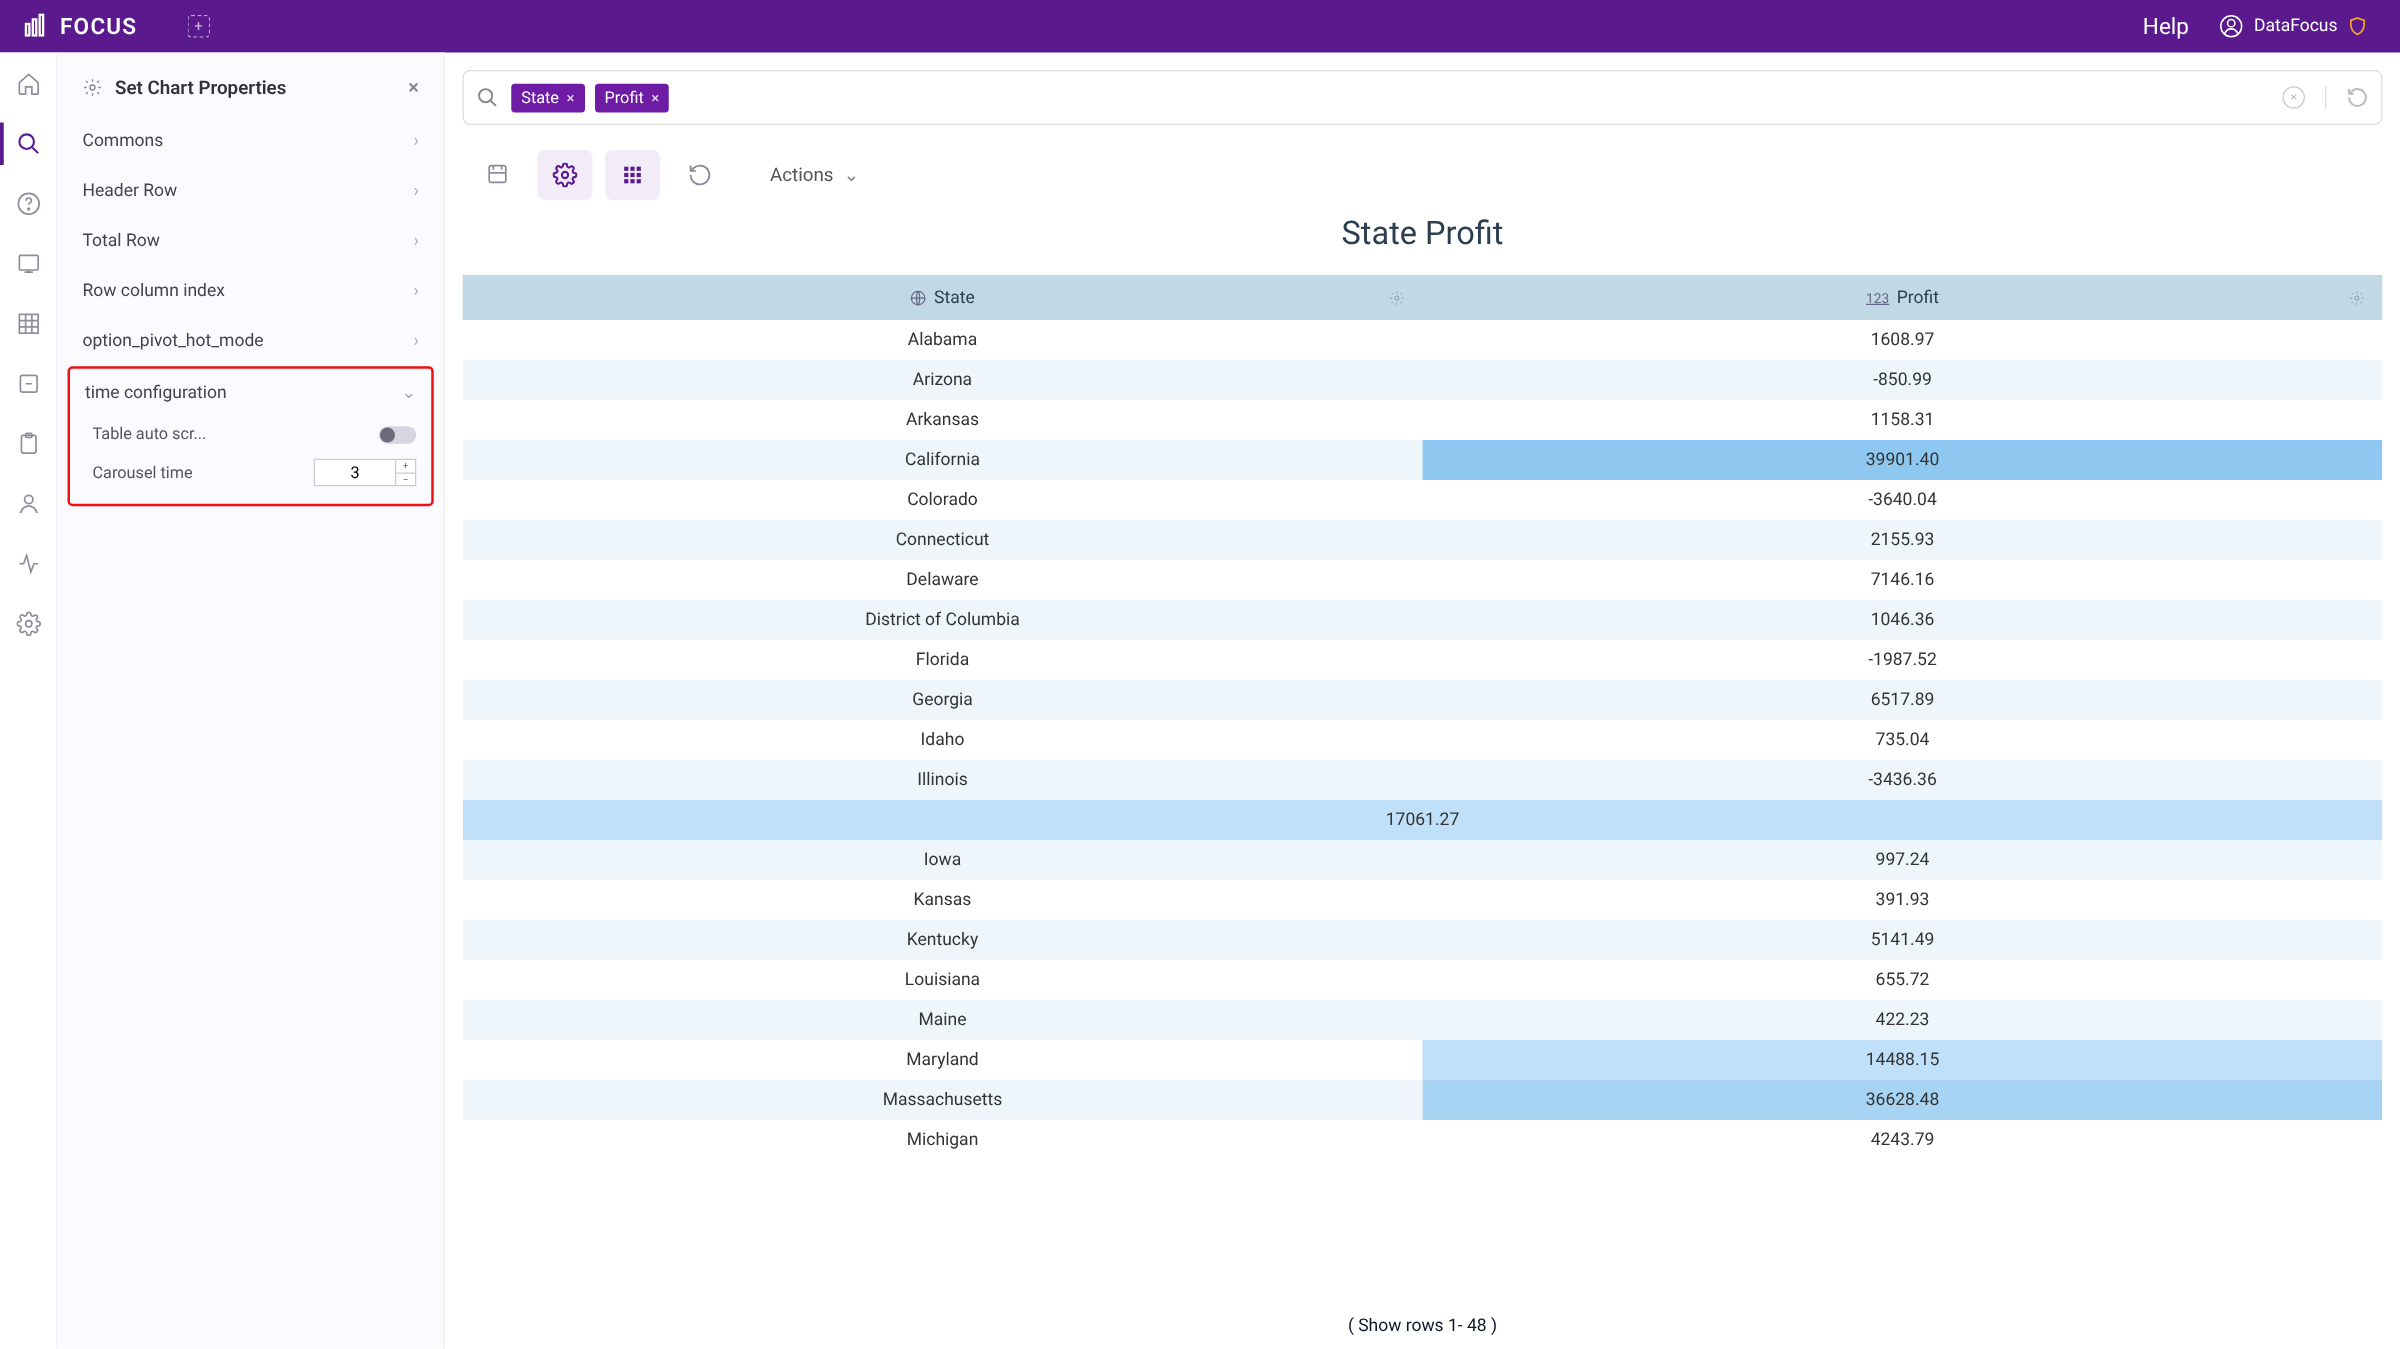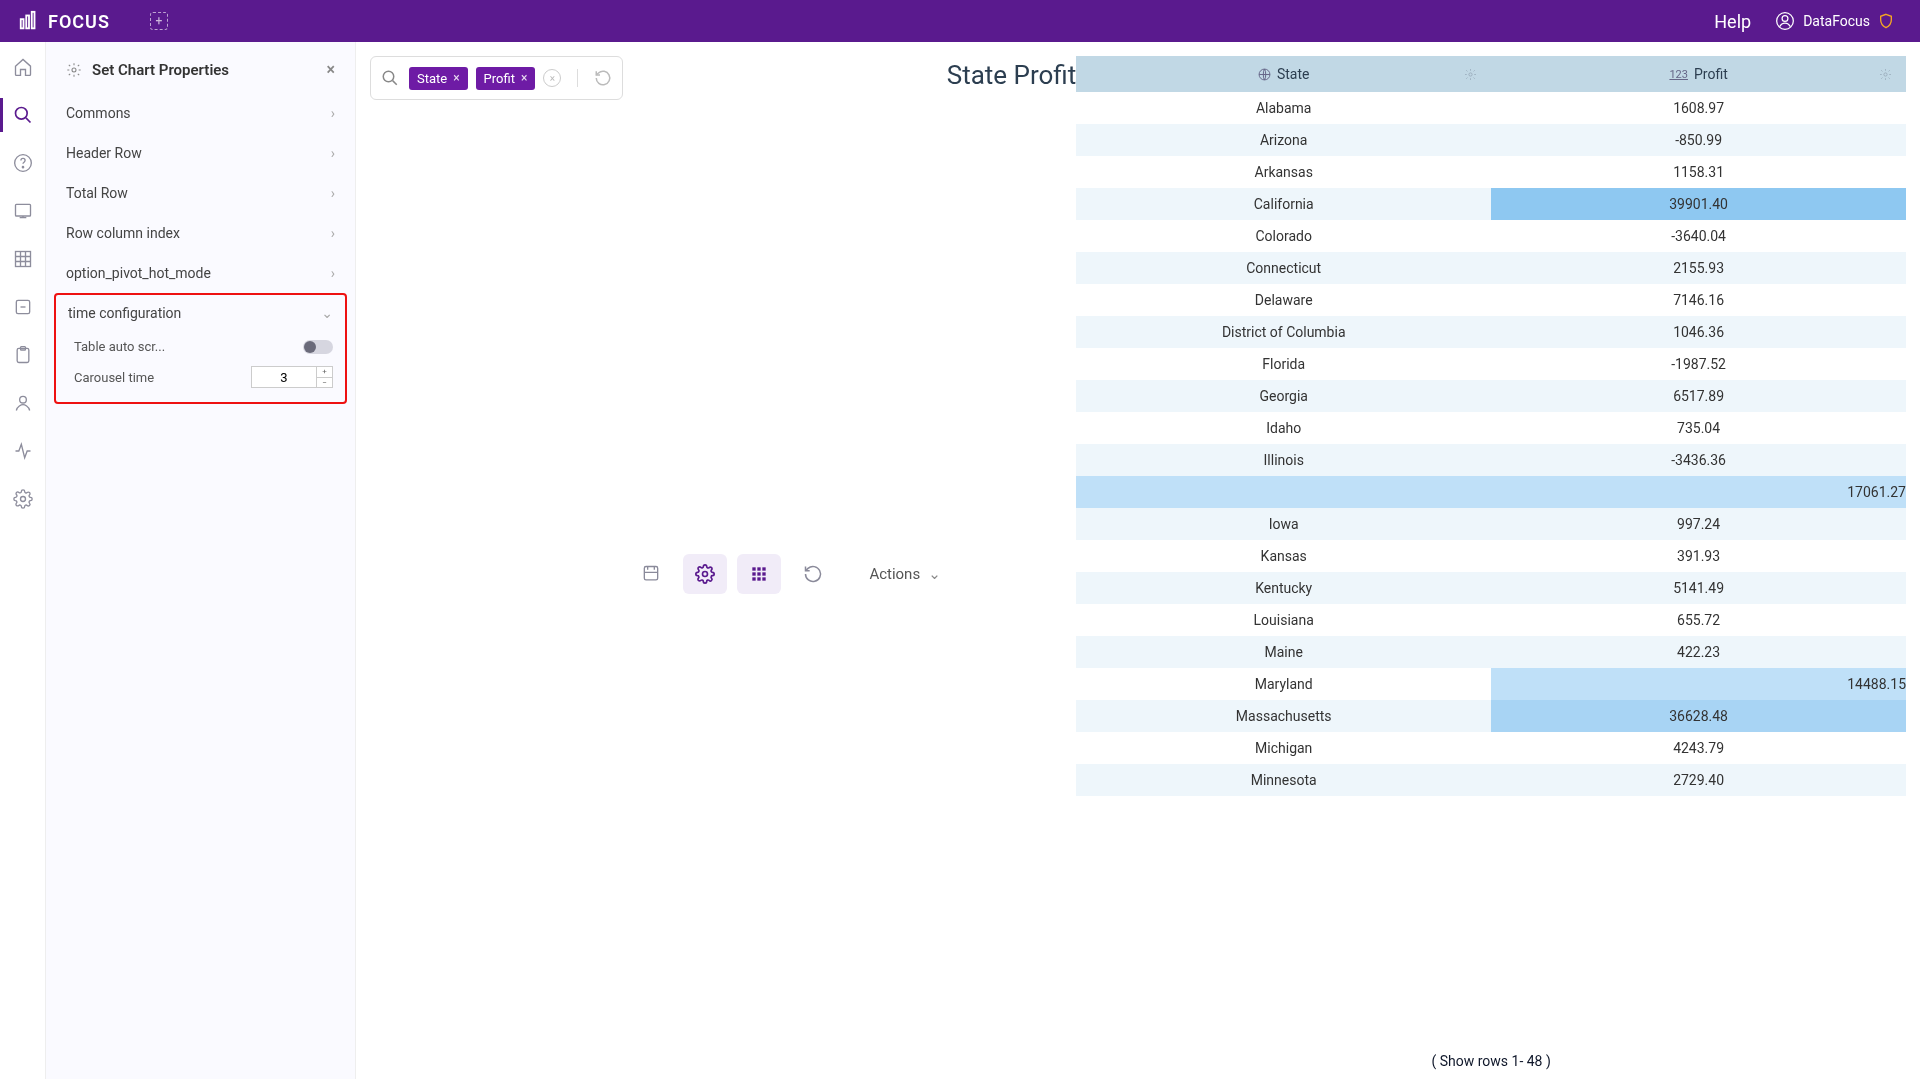--- a/index.html
+++ b/index.html
@@ -94,21 +94,21 @@
 }
 .panel-sub .numbox .stepper {
   width:16px; display:flex; flex-direction:column; border-left:1px solid #ccc;
 }
 .panel-sub .numbox .stepper div {
   flex:1; display:flex; align-items:center; justify-content:center; font-size:8px; color:#666; cursor:pointer;
 }
 .panel-sub .numbox .stepper div:first-child { border-bottom:1px solid #ccc;}
 
 .main {
-  flex:1; display:flex; flex-direction:row;
+  flex:1; display:flex; flex-direction:column;
   padding: 14px 14px 0 14px;
 }
 
 .searchbar {
   border:1px solid #ddd; border-radius:6px; height:44px;
   display:flex; align-items:center; padding:0 10px;
 }
 .searchbar .sicon { color:#888; margin-right:10px; display:inline-flex;}
 .searchbar .chip {
   background:#6e1ba5; color:#fff; font-size:13px;
@@ -152,21 +152,21 @@
   display:flex; align-items:center; justify-content:center; position:relative;
 }
 .thead .th .tgear { position:absolute; right:14px; color:#9ab; cursor:pointer; display:inline-flex;}
 .thead .th .ticon { margin-right:6px; color:#668; font-size:12px; display:inline-flex;}
 .thead .th .tnum { margin-right:6px; color:#668; font-size:11px;text-decoration:underline; }
 
 .tbody { overflow:auto; flex:1;}
 .tr { display:flex; }
 .td { flex:1; text-align:center; padding:8px 0; font-size:14px; color:#333;}
 .tr:nth-child(even) .td { background:#eef6fb;}
-.tr .td.hl1 { background:#bfe0f8 !important;text-align:right;}
+.tr .td.hl1 { background:#bfe0f8 !important;}
 .tr .td.hl2 { background:#a8d4f4 !important;}
 .tr .td.hl3 { background:#8ec8f1 !important;}
 
 .footer-rows {
   text-align:center; font-size:14px; color:#0f172a; padding:10px 0;
 }
 
 svg { display:block; }
 </style>
 </head>
@@ -489,21 +489,17 @@
             <div class="td hl1">14488.15</div>
           </div>
           <div class="tr">
             <div class="td">Massachusetts</div>
             <div class="td hl2">36628.48</div>
           </div>
           <div class="tr">
             <div class="td">Michigan</div>
             <div class="td">4243.79</div>
           </div>
-          <div class="tr">
-            <div class="td">Minnesota</div>
-            <div class="td">2729.40</div>
-          </div>
         </div>
       <div class="footer-rows">( Show rows 1- 48 )</div>
     </div>
   </div>
 </div>
 
 </body></html>

